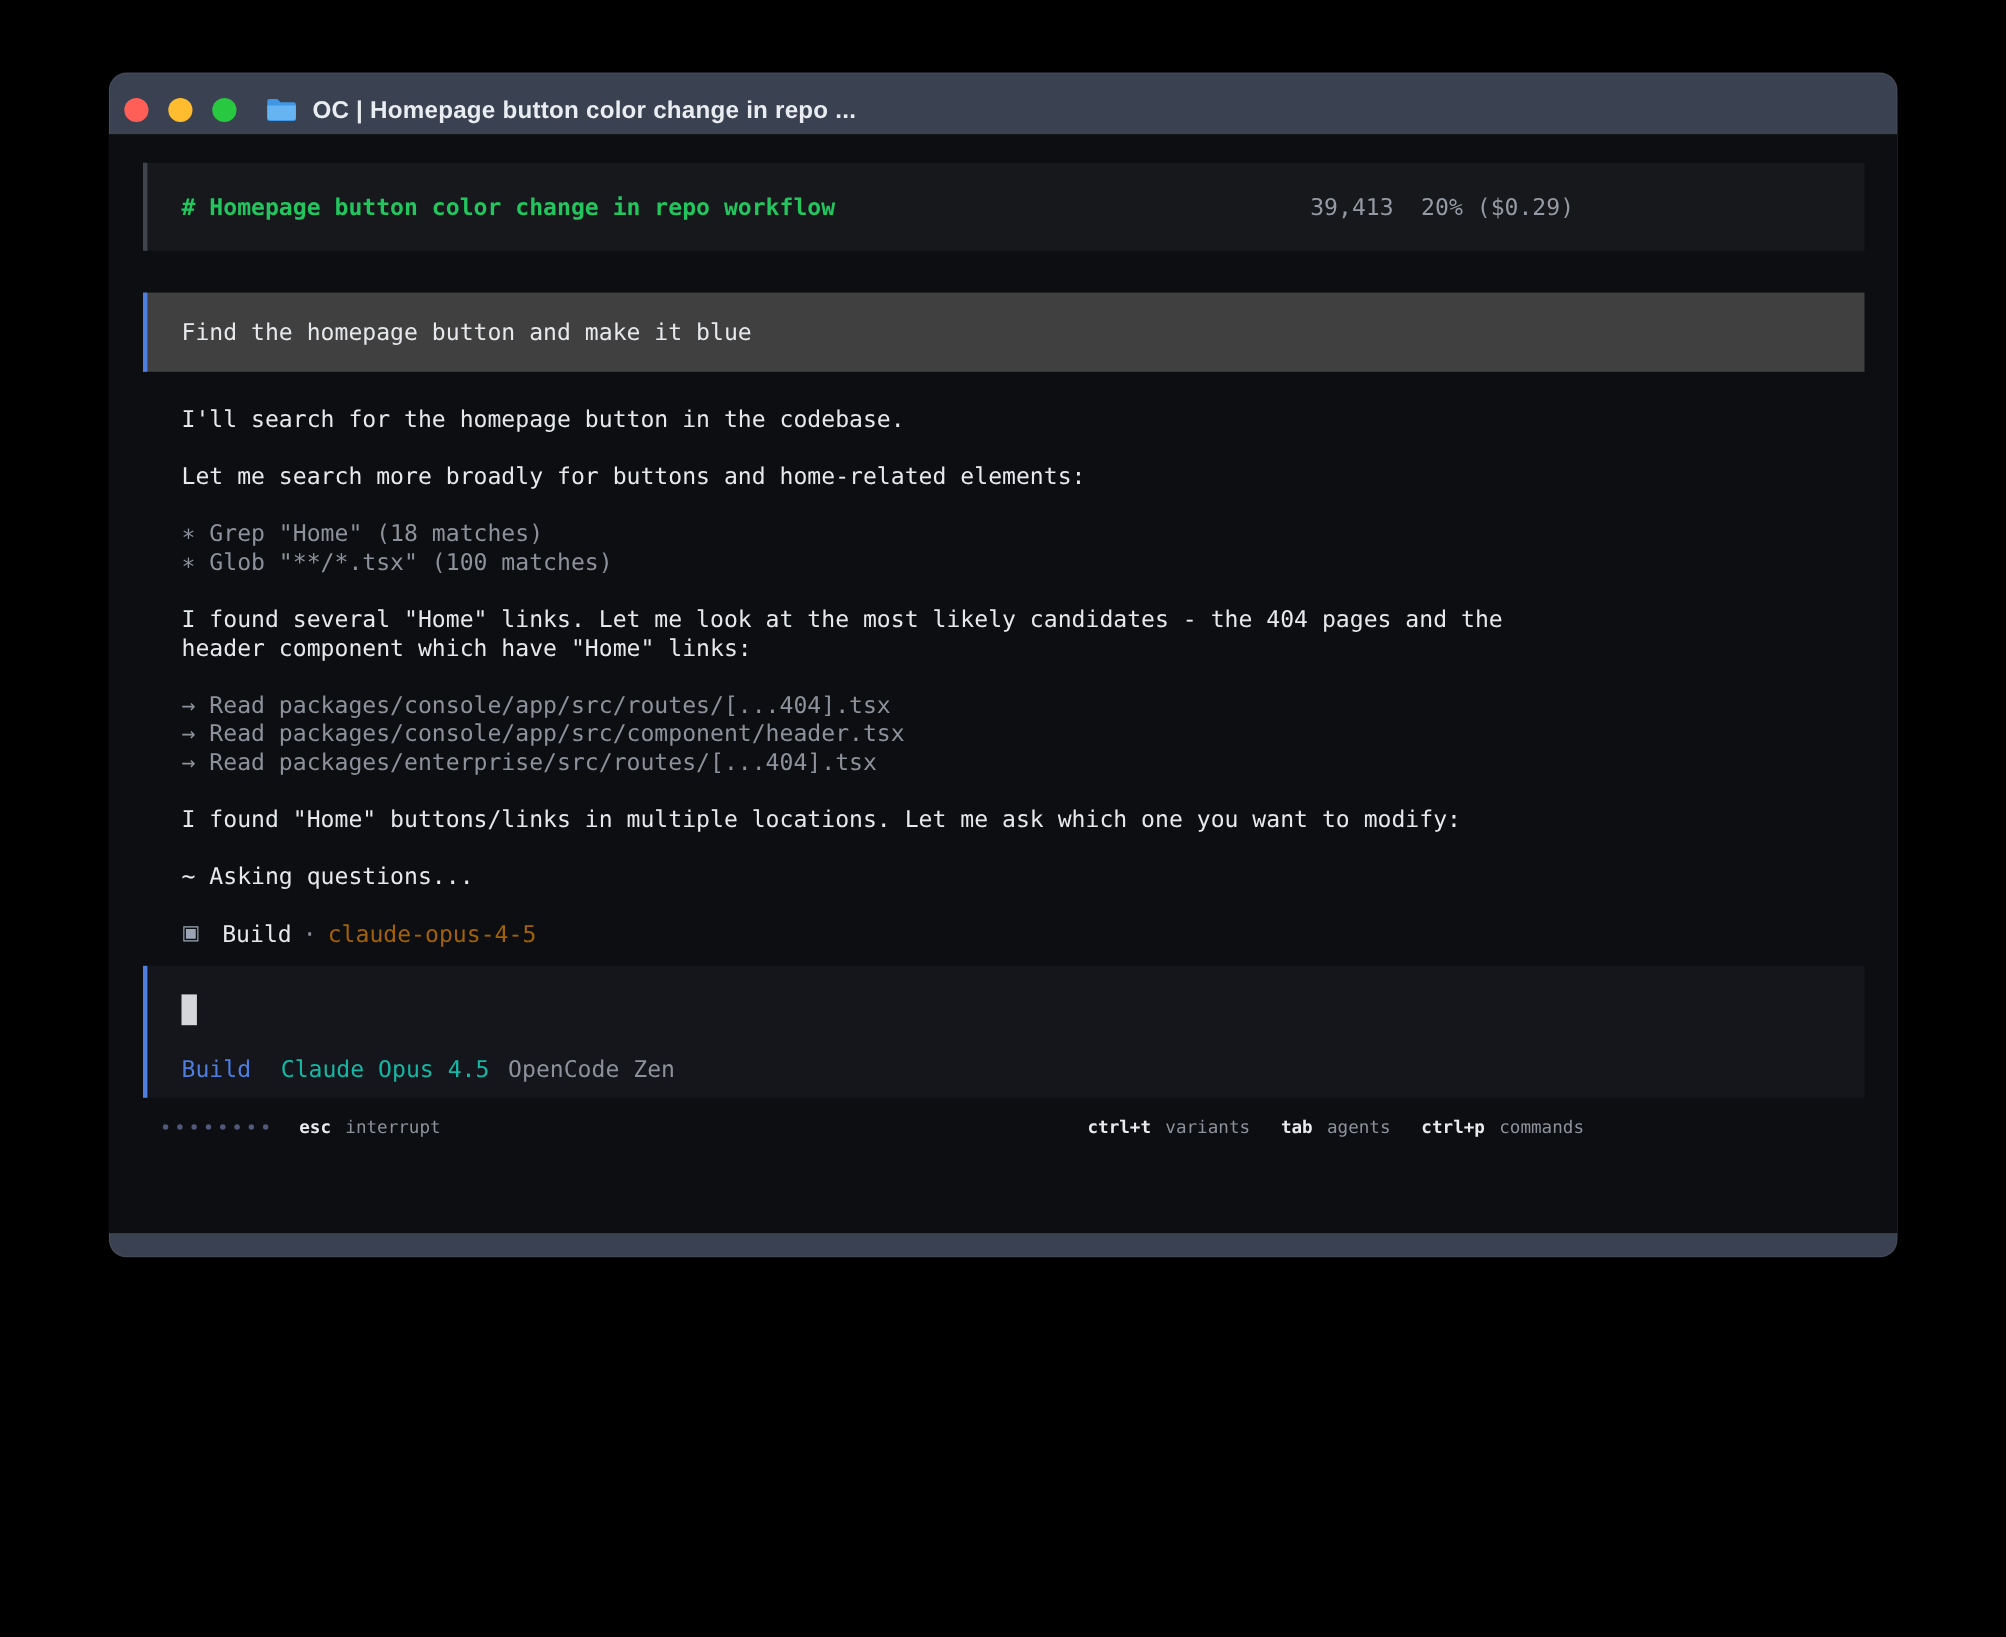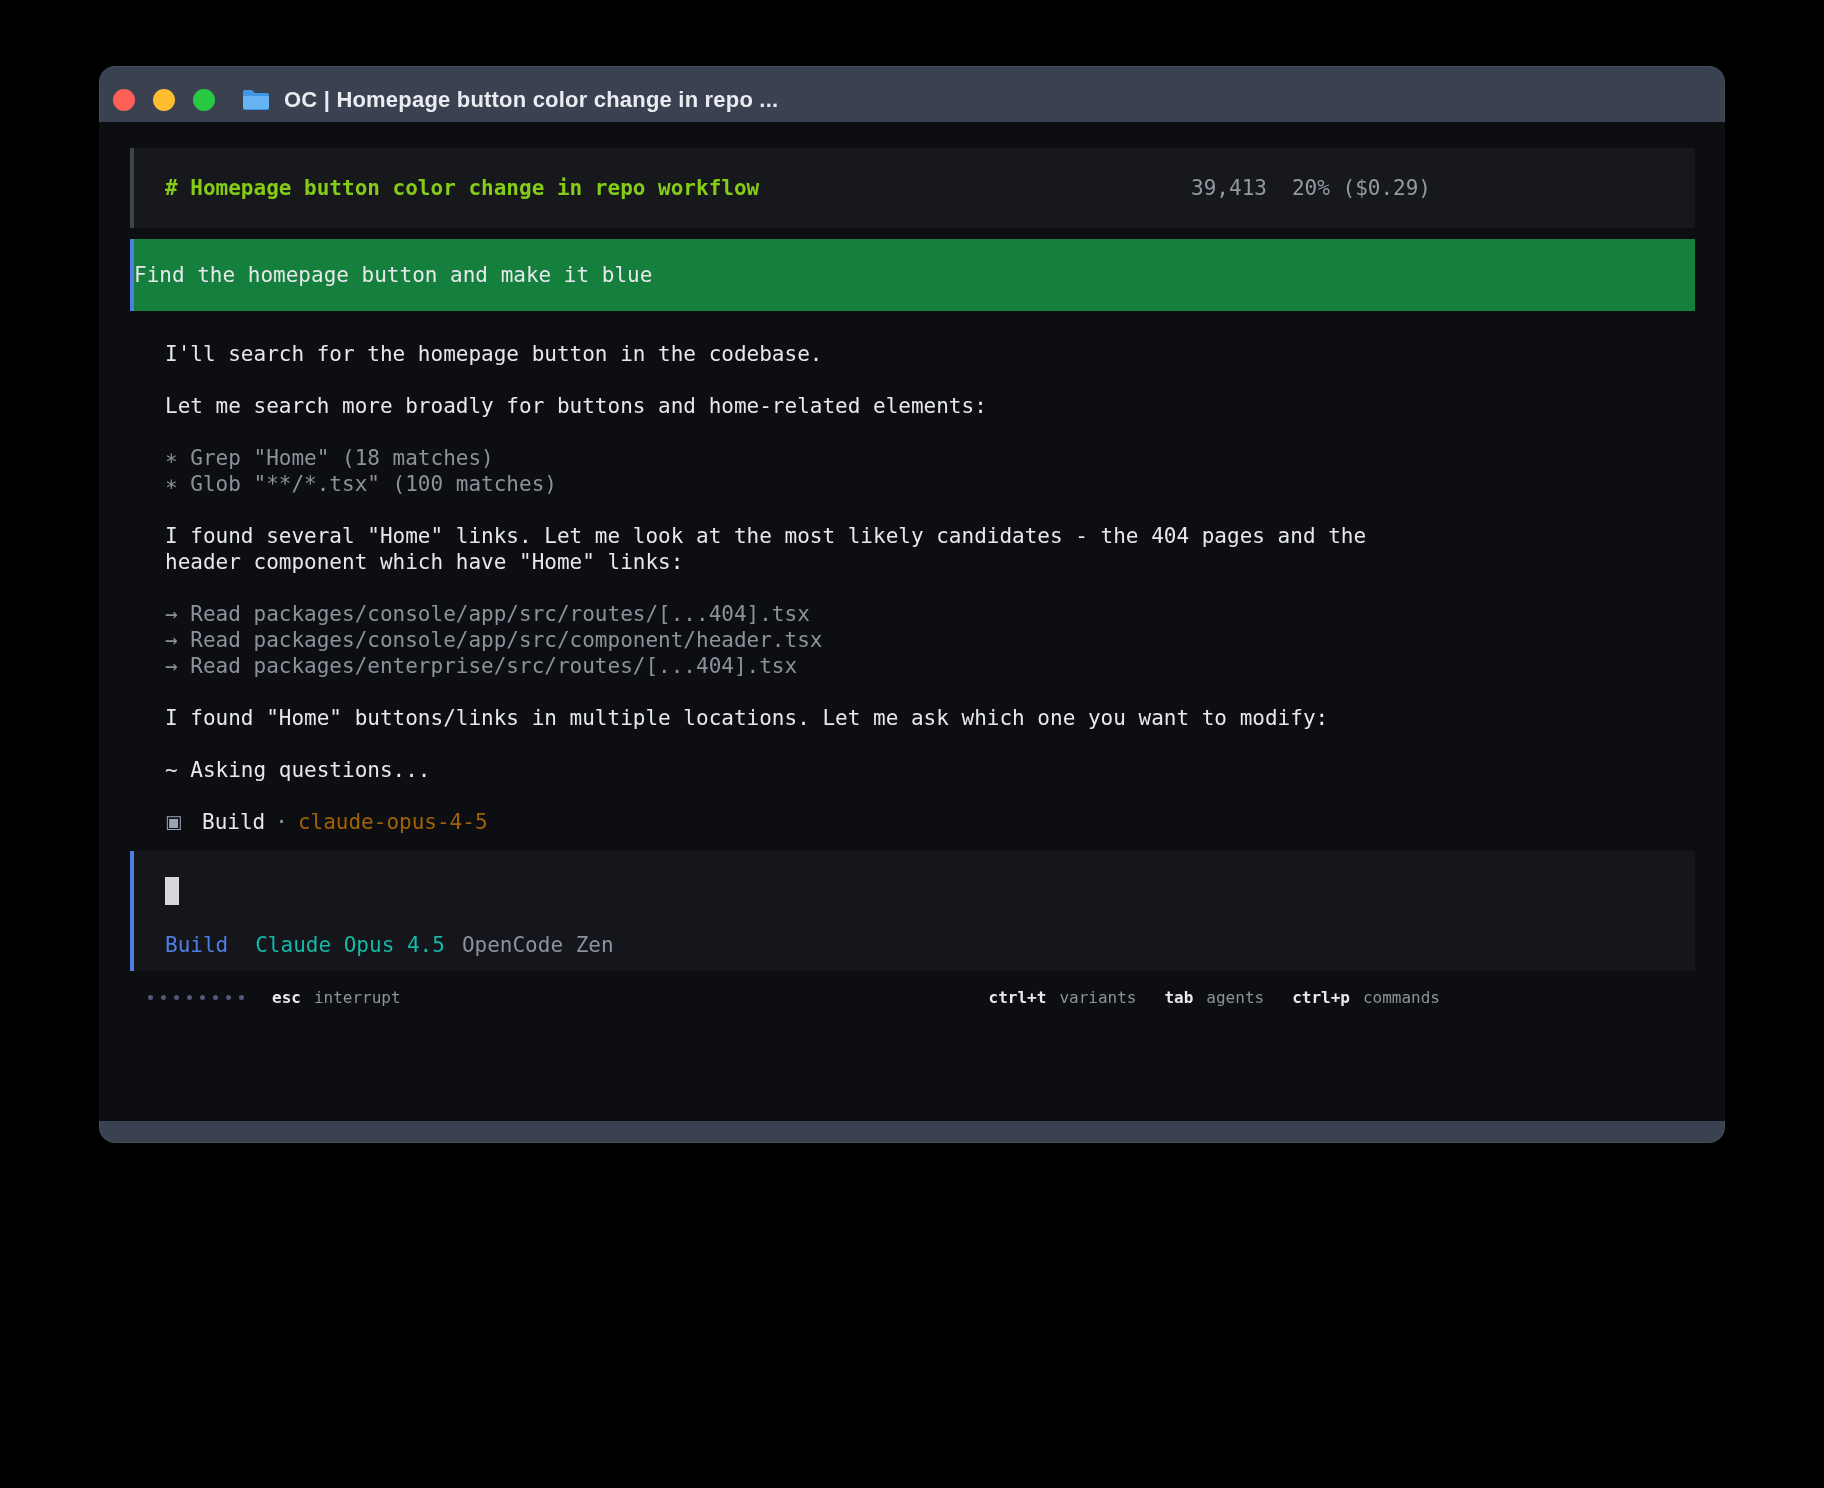--- a/index.html
+++ b/index.html
@@ -28,26 +28,26 @@
   .terminal {
     position:absolute; left:0; right:0; top:56px; bottom:22px;
     background:#0d0e11; padding:26px 30px 0 31px;
   }
 
   .header-block {
     height:80px; background:#17181c; border-left:4px solid #3f434b;
     display:flex; align-items:center; justify-content:space-between;
     padding:0 264px 0 31px;
   }
-  .header-title { font-weight:bold; font-size:21px; color:#84cc16; white-space:pre; }
+  .header-title { font-weight:bold; font-size:21px; color:#22c55e; white-space:pre; }
   .header-stats { font-size:21px; color:#9599a3; display:flex; gap:25px; white-space:pre; }
 
   .user-block {
-    margin-top:11px; height:72px; background:#15803d; border-left:4px solid #4d7ee0;
-    display:flex; align-items:center; 
+    margin-top:38px; height:72px; background:#404040; border-left:4px solid #4d7ee0;
+    display:flex; align-items:center; padding-left:31px;
     font-size:21px; color:#e6e8eb;
   }
 
   .transcript { margin:30px 0 0 35px; max-width:1240px; font-size:21px; line-height:26px; color:#e6e8eb; }
   .tgroup { margin-bottom:26px; }
   .tgroup:last-child { margin-bottom:0; }
   .tline { white-space:pre-wrap; }
   .muted { color:#8d919b; }
 
   .agent-line { display:flex; align-items:center; }

